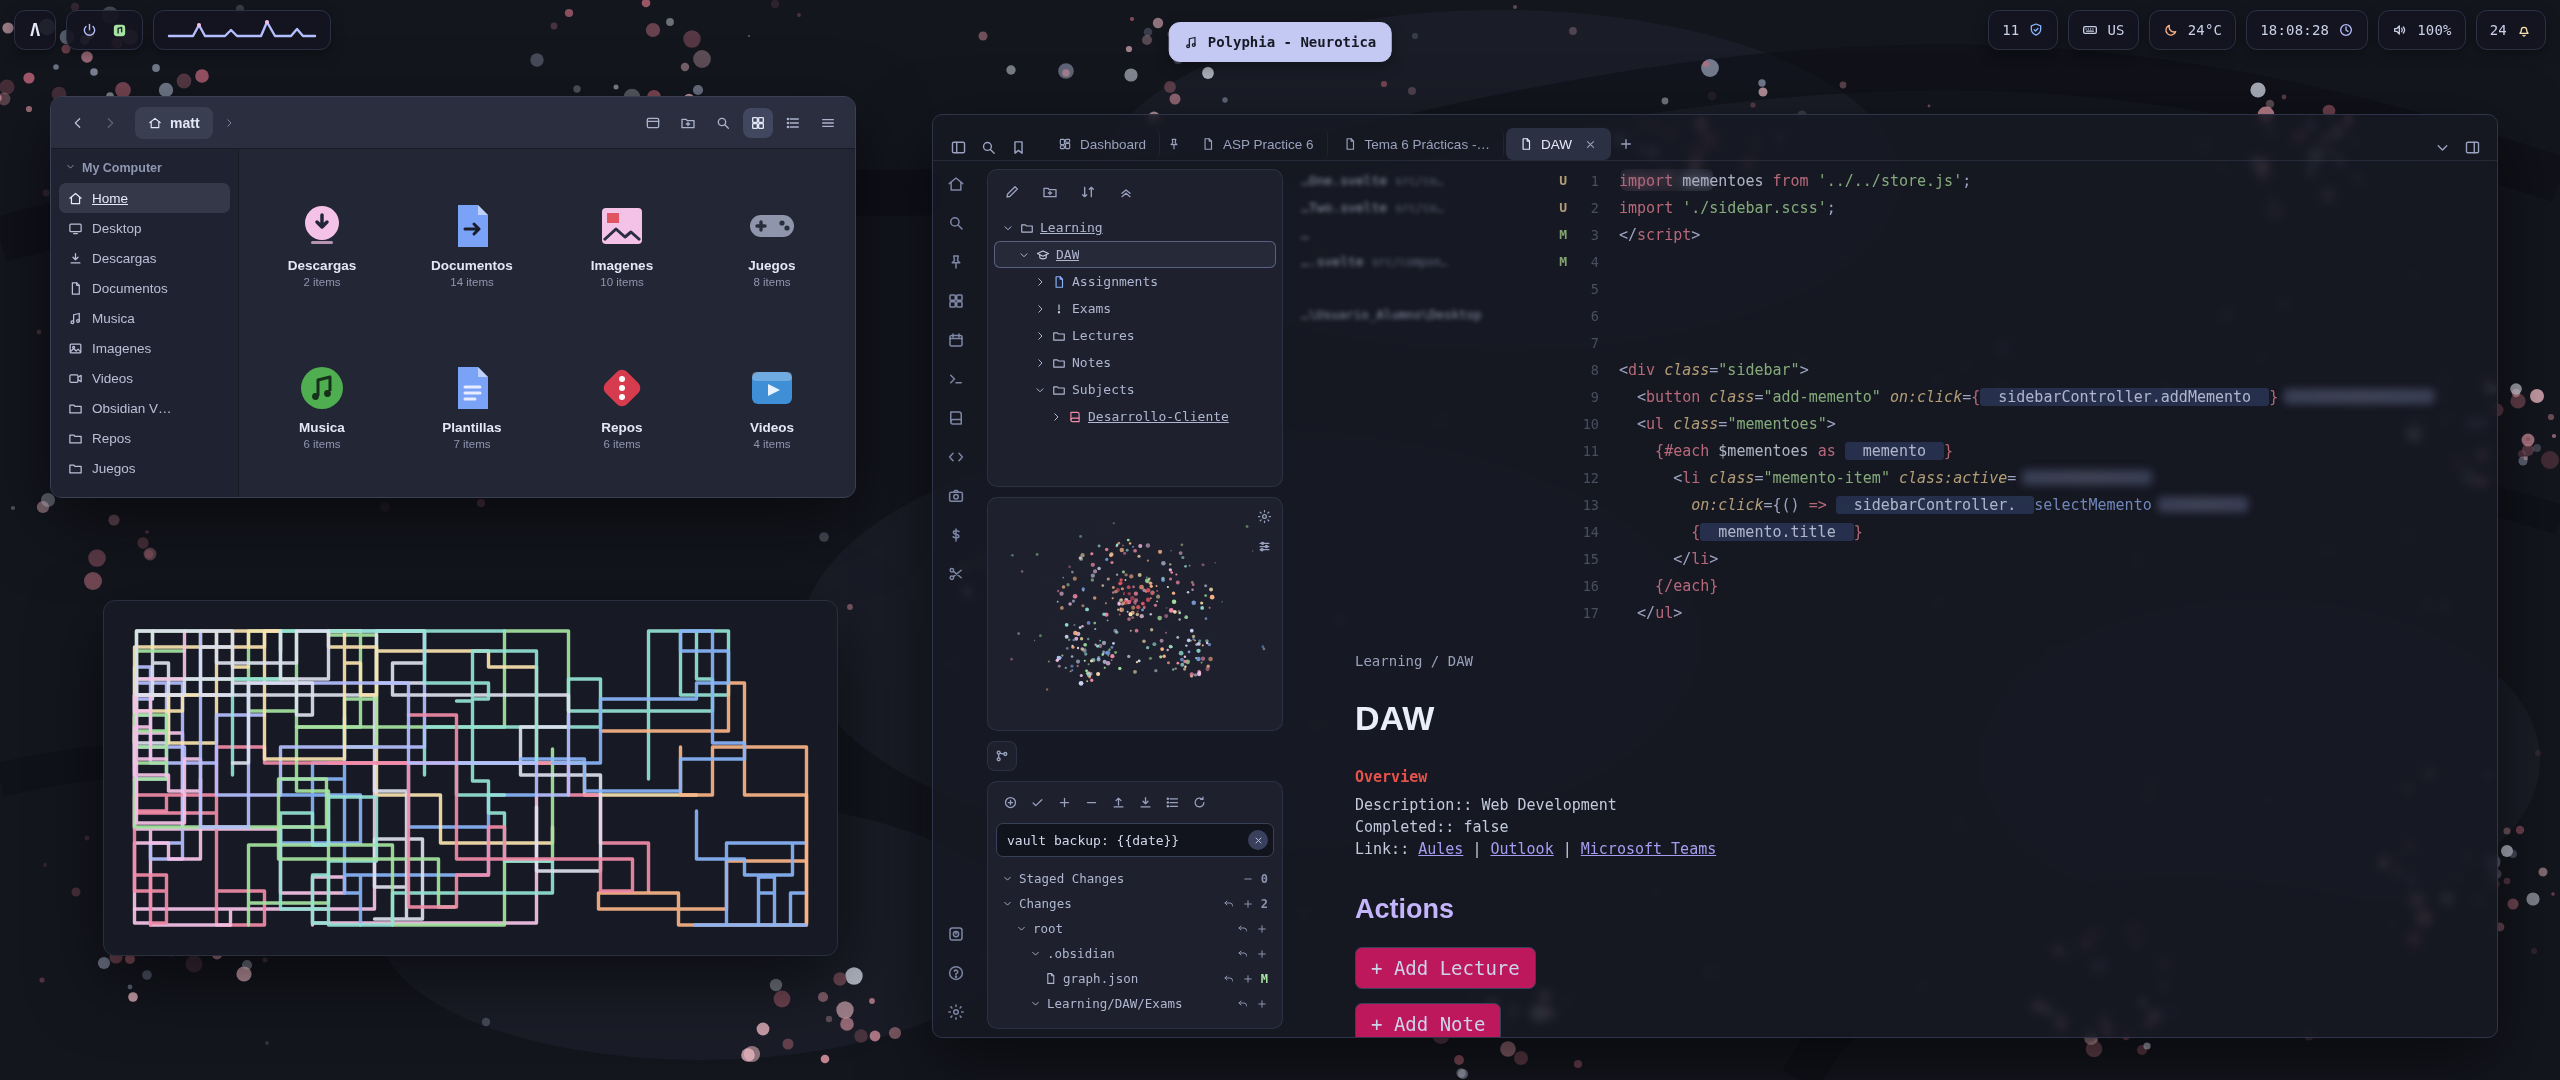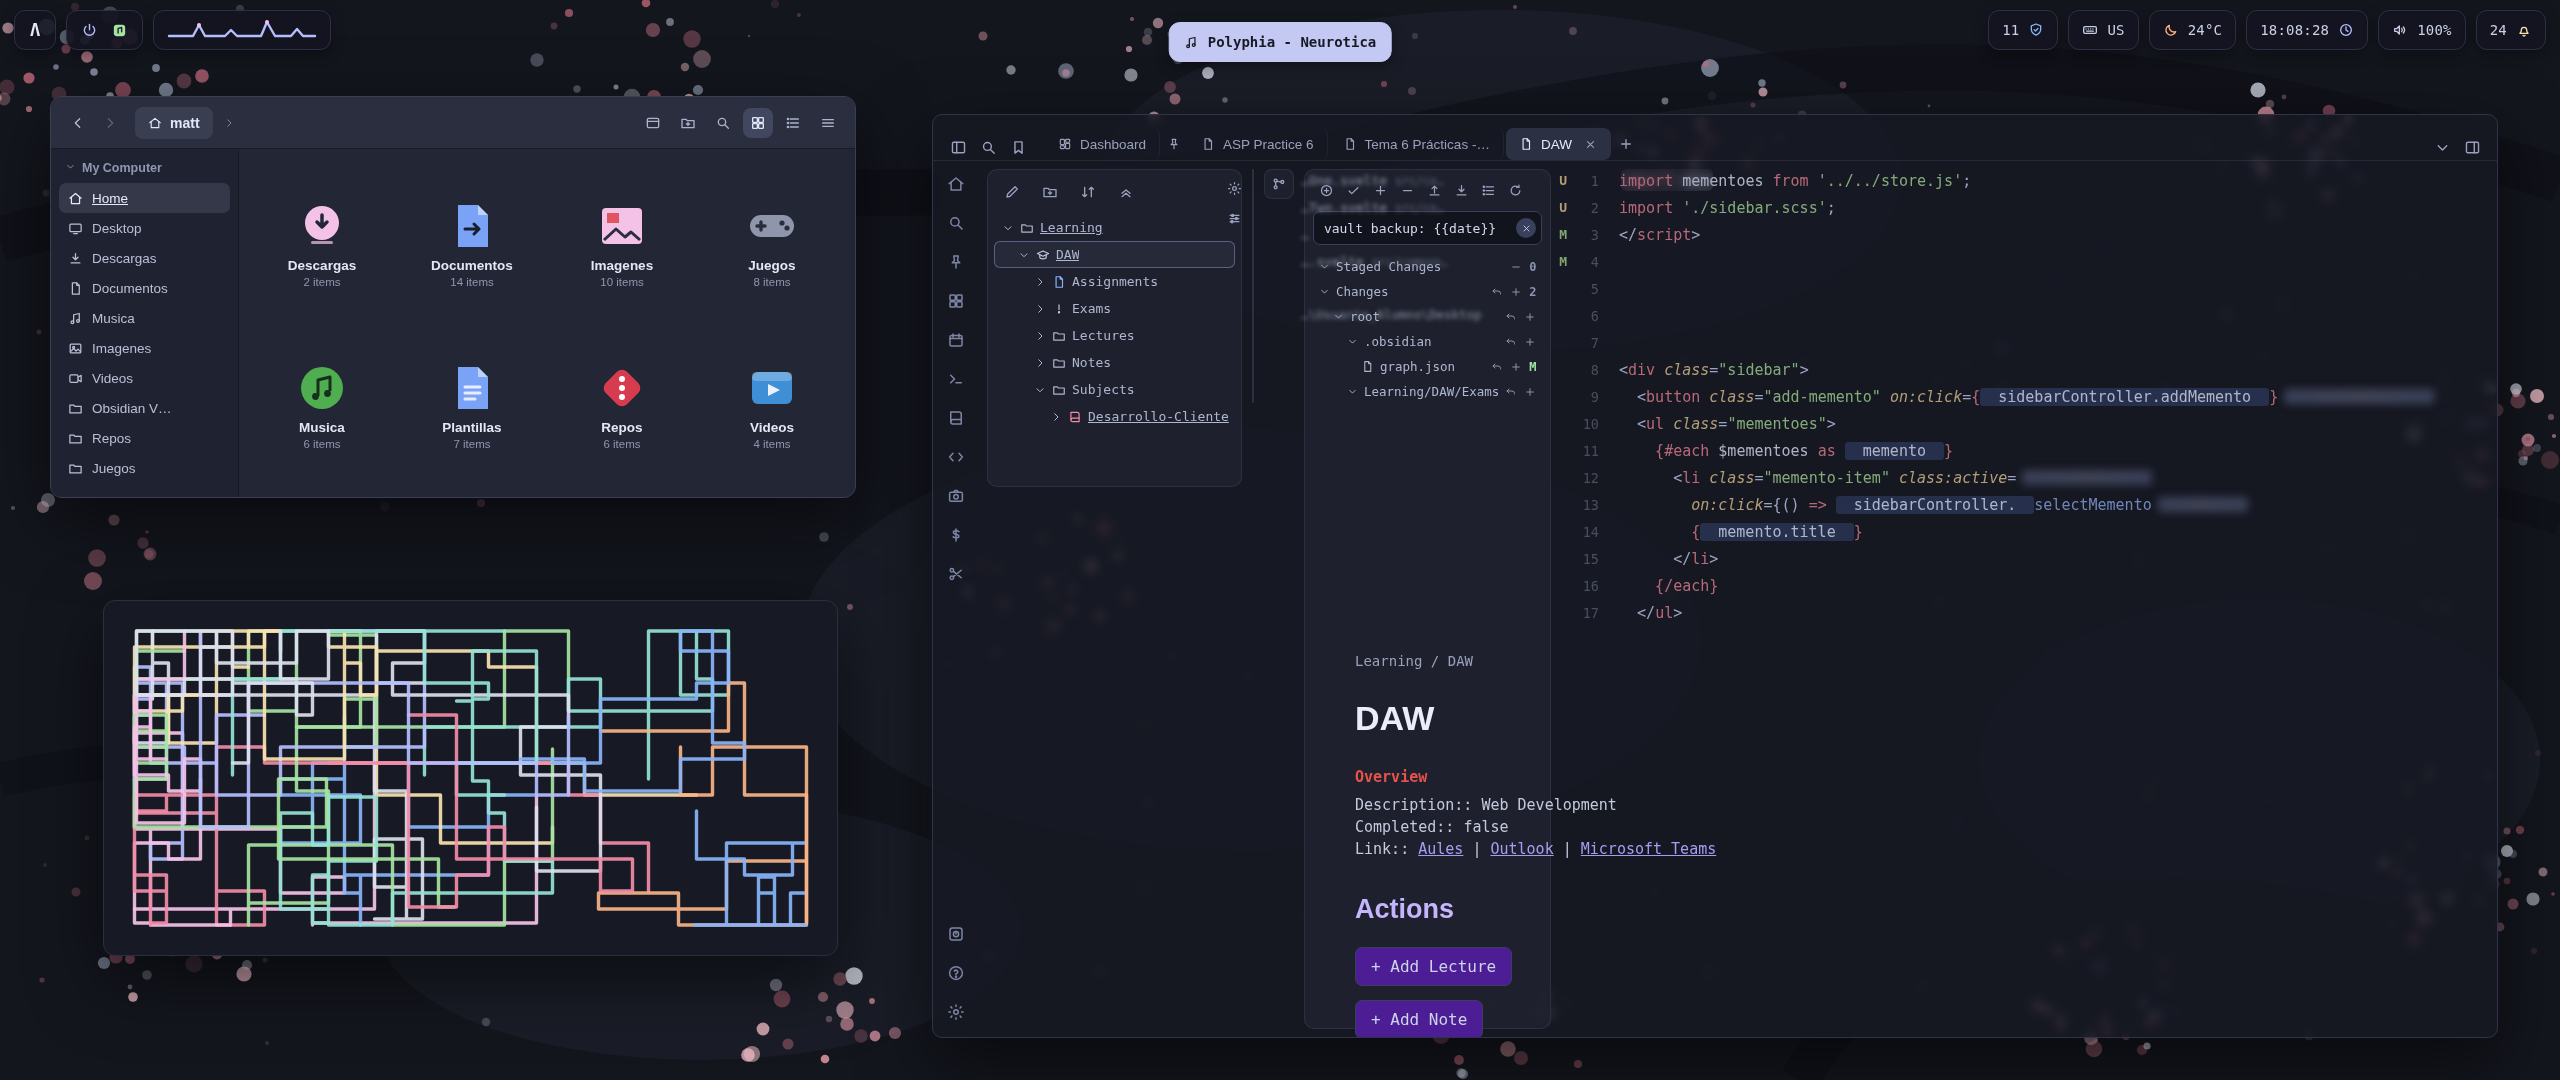--- a/index.html
+++ b/index.html
@@ -64,21 +64,21 @@
 .obtn{display:flex;align-items:center;justify-content:center;width:26px;height:26px;border-radius:6px;color:#99a1bf}
 .obtn.sm{width:24px;height:24px}
 .tab{height:32px;display:flex;align-items:center;gap:8px;padding:0 13px;border-radius:7px;color:#99a1bc;font-size:13.5px;border-right:1px solid rgba(82,90,120,.18)}
 .tab.active{background:#2b3042;color:#e6eaf8;border-right-color:transparent}
 .tabx{display:flex;margin-left:4px;color:#9aa2bf}
 .pinchip{display:flex;align-items:center;justify-content:center;width:24px;height:24px;color:#99a1bc}
 .obs-main{flex:1;display:flex;min-height:0}
 .obs-ribbon{width:46px;display:flex;flex-direction:column;align-items:center;padding:10px 0 12px;gap:13px;color:#7e86a5;flex:none}
 .rib-spacer{flex:1}
 .ribbtn{display:flex;width:26px;height:26px;align-items:center;justify-content:center}
-.obs-left{width:312px;display:flex;flex-direction:row;padding:8px;gap:10px;flex:none}
+.obs-left{width:312px;display:flex;flex-direction:column;padding:8px;gap:10px;flex:none}
 .panel{background:rgba(31,34,47,.94);border:1px solid rgba(72,80,108,.35);border-radius:10px}
 .explorer{height:318px;padding:8px 6px;display:flex;flex-direction:column}
 .panel-toolbar{display:flex;gap:14px;padding:2px 6px 10px;color:#9aa2bf}
 .tree{overflow:hidden}
 .trow{display:flex;align-items:center;gap:6px;height:27px;border-radius:6px;color:#aeb6d0;font-family:"DejaVu Sans Mono",monospace;font-size:13px;padding-right:6px}
 .trow.selected{box-shadow:inset 0 0 0 1px #596183;background:rgba(90,100,140,.12)}
 .tlabel{white-space:nowrap;overflow:hidden;text-overflow:ellipsis}
 .tlabel.u{text-decoration:underline}
 .graphp{height:234px;position:relative}
 #graph-dots{position:absolute;inset:8px;width:calc(100% - 16px);height:calc(100% - 16px)}
@@ -120,21 +120,21 @@
 
 .note{position:absolute;left:64px;top:492px;right:60px;font-family:"DejaVu Sans Mono",monospace}
 .nb{font-size:14px;color:#99a1ba;margin-bottom:30px}
 .ntitle{font-family:"Liberation Sans",sans-serif;font-size:34px;font-weight:bold;color:#eaeef9;margin-bottom:30px}
 .ovw{color:#e5534b;font-weight:bold;font-size:15px;margin-bottom:8px}
 .field{font-size:15px;line-height:22px;color:#c3cadd}
 .fkey{color:#c3cadd}
 .nlink{color:#a89cf2;text-decoration:underline;cursor:pointer}
 .sep{color:#c3cadd}
 .actions-h{font-family:"Liberation Sans",sans-serif;font-size:27px;font-weight:bold;color:#c4b5fd;margin:34px 0 22px}
-.note-btn{display:block;background:#4c1d95;border:1px solid #3b405a;border-radius:7px;color:#ccd3ea;font-family:"DejaVu Sans Mono",monospace;font-size:16px;padding:9px 15px;margin-bottom:14px;width:max-content}
+.note-btn{display:block;background:#be185d;border:1px solid #3b405a;border-radius:7px;color:#ccd3ea;font-family:"DejaVu Sans Mono",monospace;font-size:19px;padding:9px 15px;margin-bottom:14px;width:max-content}
 </style>
 </head>
 <body>
 
 <div class="desktop">
   <svg id="wallpaper" viewBox="0 0 2560 1080" preserveAspectRatio="none">
       <rect width="2560" height="1080" fill="#14161e"></rect>
       <ellipse cx="420" cy="260" rx="260" ry="150" fill="#262b3a" opacity="0.35"></ellipse>
       <ellipse cx="1500" cy="180" rx="400" ry="170" fill="#262b3a" opacity="0.35"></ellipse>
       <ellipse cx="2260" cy="760" rx="280" ry="160" fill="#262b3a" opacity="0.35"></ellipse>

